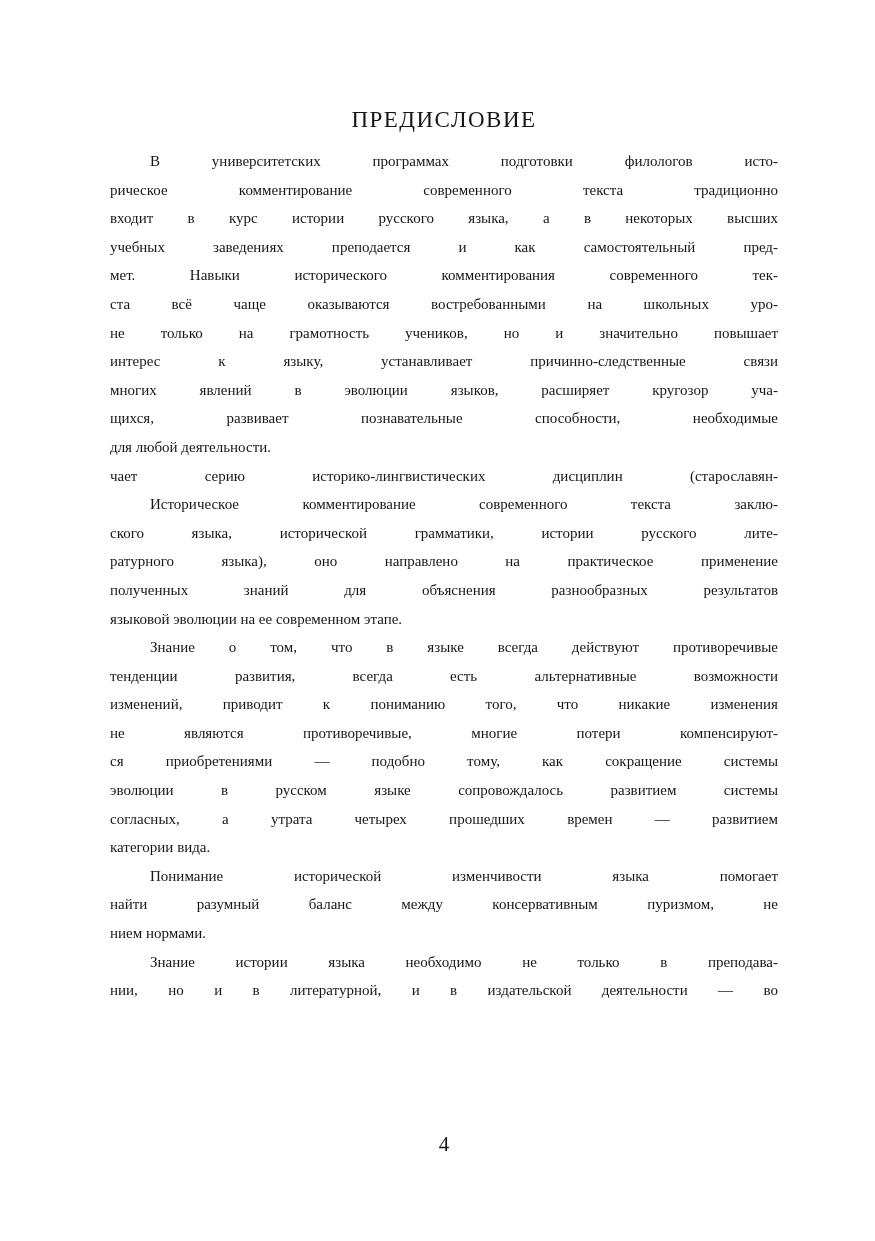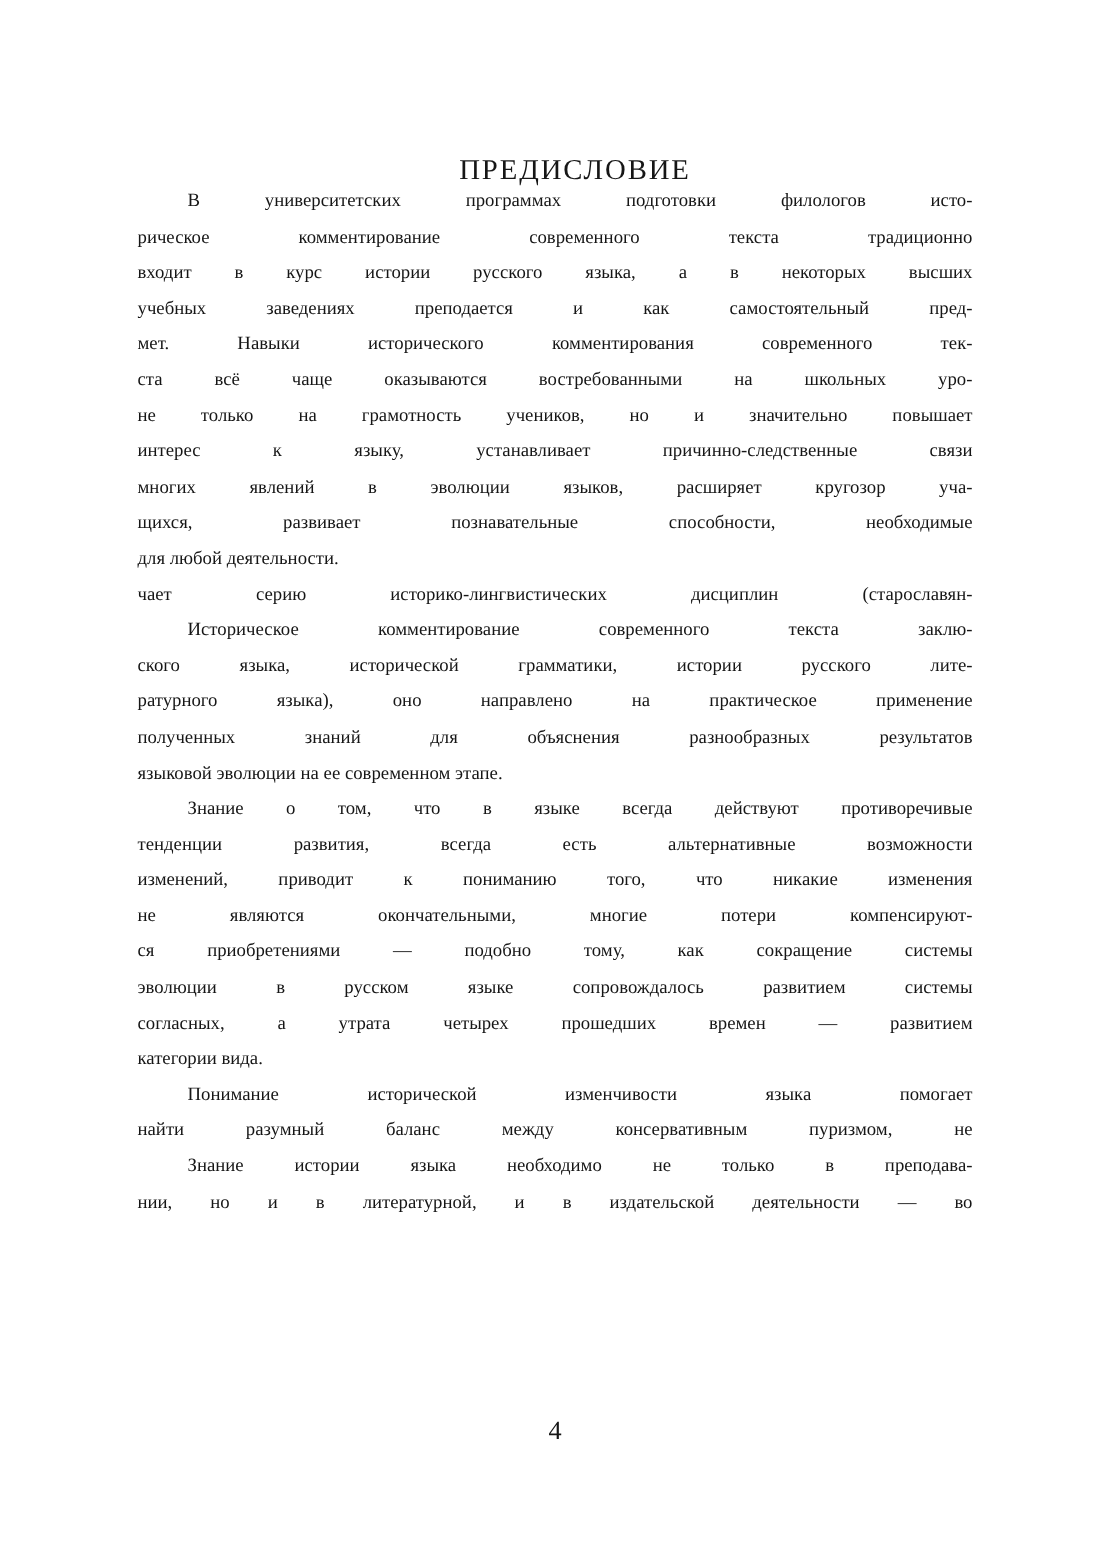--- a/index.html
+++ b/index.html
@@ -14,21 +14,21 @@
     background: #ffffff;
     font-family: "Liberation Serif", "DejaVu Serif", serif;
     color: #161616;
     overflow: hidden;
   }
   .title {
     position: absolute;
     top: 107px;
     left: 110px;
     width: 668px;
-    margin: 16px;
+    margin: 0;
     text-align: center;
     font-size: 23px;
     font-weight: normal;
     letter-spacing: 1.5px;
   }
   .body-text {
     position: absolute;
     top: 147px;
     left: 110px;
     width: 668px;
@@ -76,25 +76,26 @@
       <div class="line last">для любой деятельности.</div>
       <div class="line">чает серию историко-лингвистических дисциплин (старославян-</div>
       <div class="line first">Историческое комментирование современного текста заклю-</div>
       <div class="line">ского языка, исторической грамматики, истории русского лите-</div>
       <div class="line">ратурного языка), оно направлено на практическое применение</div>
       <div class="line">полученных знаний для объяснения разнообразных результатов</div>
       <div class="line last">языковой эволюции на ее современном этапе.</div>
       <div class="line first">Знание о том, что в языке всегда действуют противоречивые</div>
       <div class="line">тенденции развития, всегда есть альтернативные возможности</div>
       <div class="line">изменений, приводит к пониманию того, что никакие изменения</div>
-      <div class="line">не являются окончательными, многие потери компенсируют-</div>
+      <div class="line">не являются противоречивые, многие потери компенсируют-</div>
       <div class="line">ся приобретениями — подобно тому, как сокращение системы</div>
       <div class="line">эволюции в русском языке сопровождалось развитием системы</div>
       <div class="line">согласных, а утрата четырех прошедших времен — развитием</div>
       <div class="line last">категории вида.</div>
       <div class="line first">Понимание исторической изменчивости языка помогает</div>
       <div class="line">найти разумный баланс между консервативным пуризмом, не</div>
+      <div class="line last">нием нормами.</div>
       <div class="line first">Знание истории языка необходимо не только в преподава-</div>
       <div class="line">нии, но и в литературной, и в издательской деятельности — во</div>
     </div>
 
   <div class="page-number">4</div>
 </div>
 
 </body></html>

